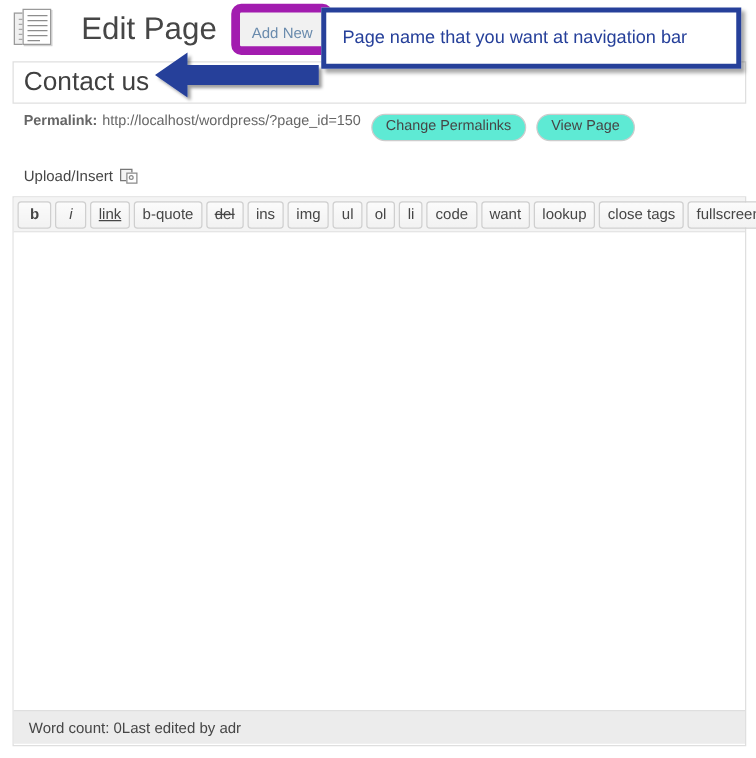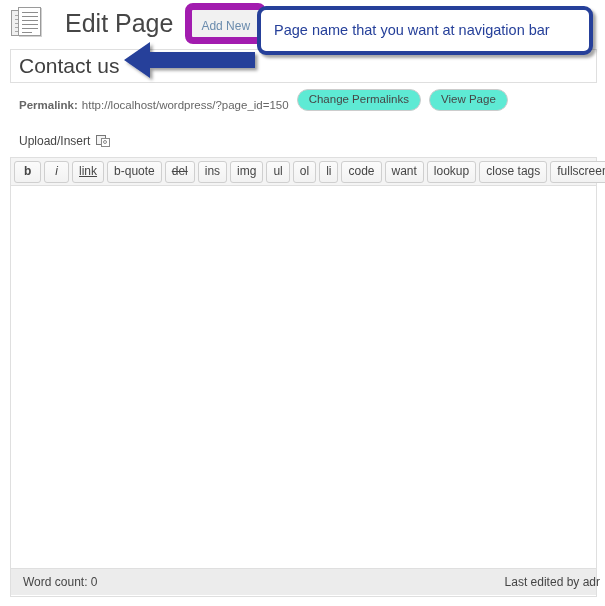--- a/index.html
+++ b/index.html
@@ -111,21 +111,21 @@
     outline: none;
   }
 
   
   .permalink-row {
     position: absolute;
     left: 19px;
     top: 91px;
     height: 20px;
     display: flex;
-    align-items: flex-end;
+    align-items: flex-start;
     font-size: 11.5px;
     color: #666666;
   }
   .permalink-label {
     font-weight: bold;
     color: #666666;
     margin-right: 4px;
   }
   .permalink-url {
     color: #666666;
@@ -222,42 +222,42 @@
     height: 382px;
     background: #ffffff;
     cursor: text;
   }
   .editor-status {
     height: 27px;
     background: #ececec;
     border-top: 1px solid #dfdfdf;
     display: flex;
     align-items: center;
-    justify-content: space-between;
+    justify-content: flex-start;
     padding: 0 10px 0 12px;
     box-sizing: border-box;
     font-size: 12px;
     color: #464646;
   }
   .status-right {
     white-space: nowrap;
     overflow: hidden;
     margin-right: -14px;
   }
 
   
   .callout {
     position: absolute;
     left: 257px;
     top: 6px;
     width: 336px;
     height: 49px;
     background: #ffffff;
     border: 4px solid #26409a;
-    border-radius: 9px;
+    border-radius: 0;
     box-sizing: border-box;
     box-shadow: 3px 3px 3px rgba(0,0,0,0.35);
     display: flex;
     align-items: center;
     z-index: 20;
   }
   .callout-text {
     font-size: 14.5px;
     color: #26409a;
     padding-left: 13px;

